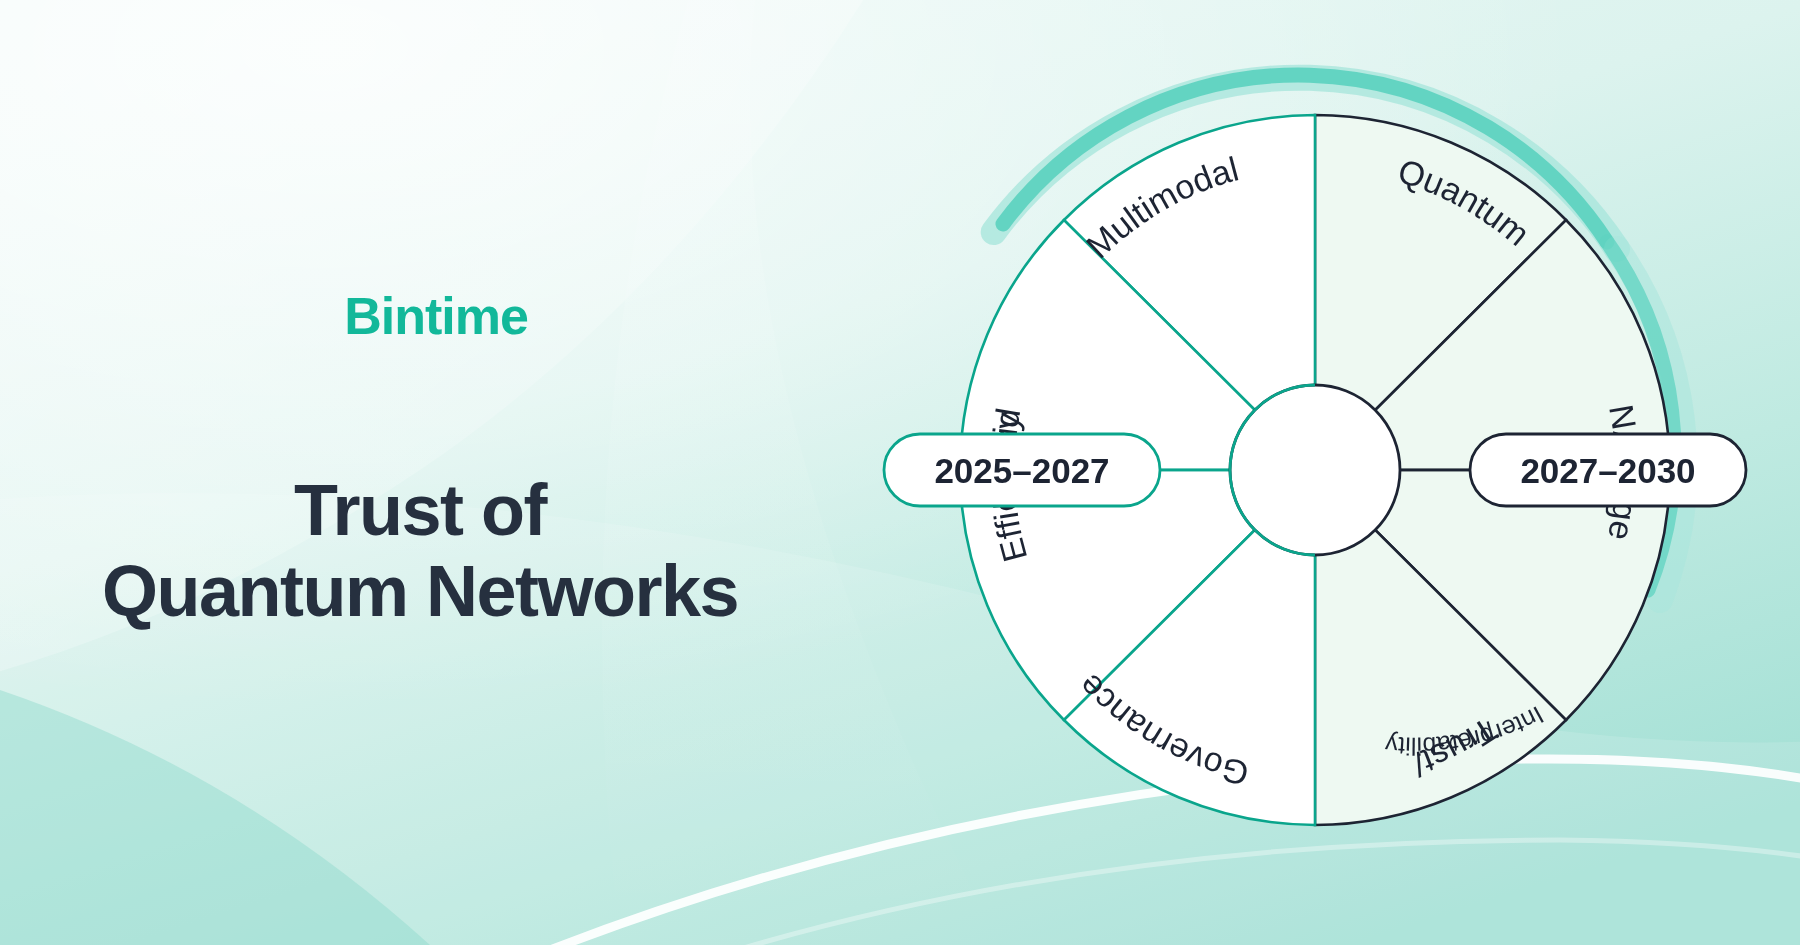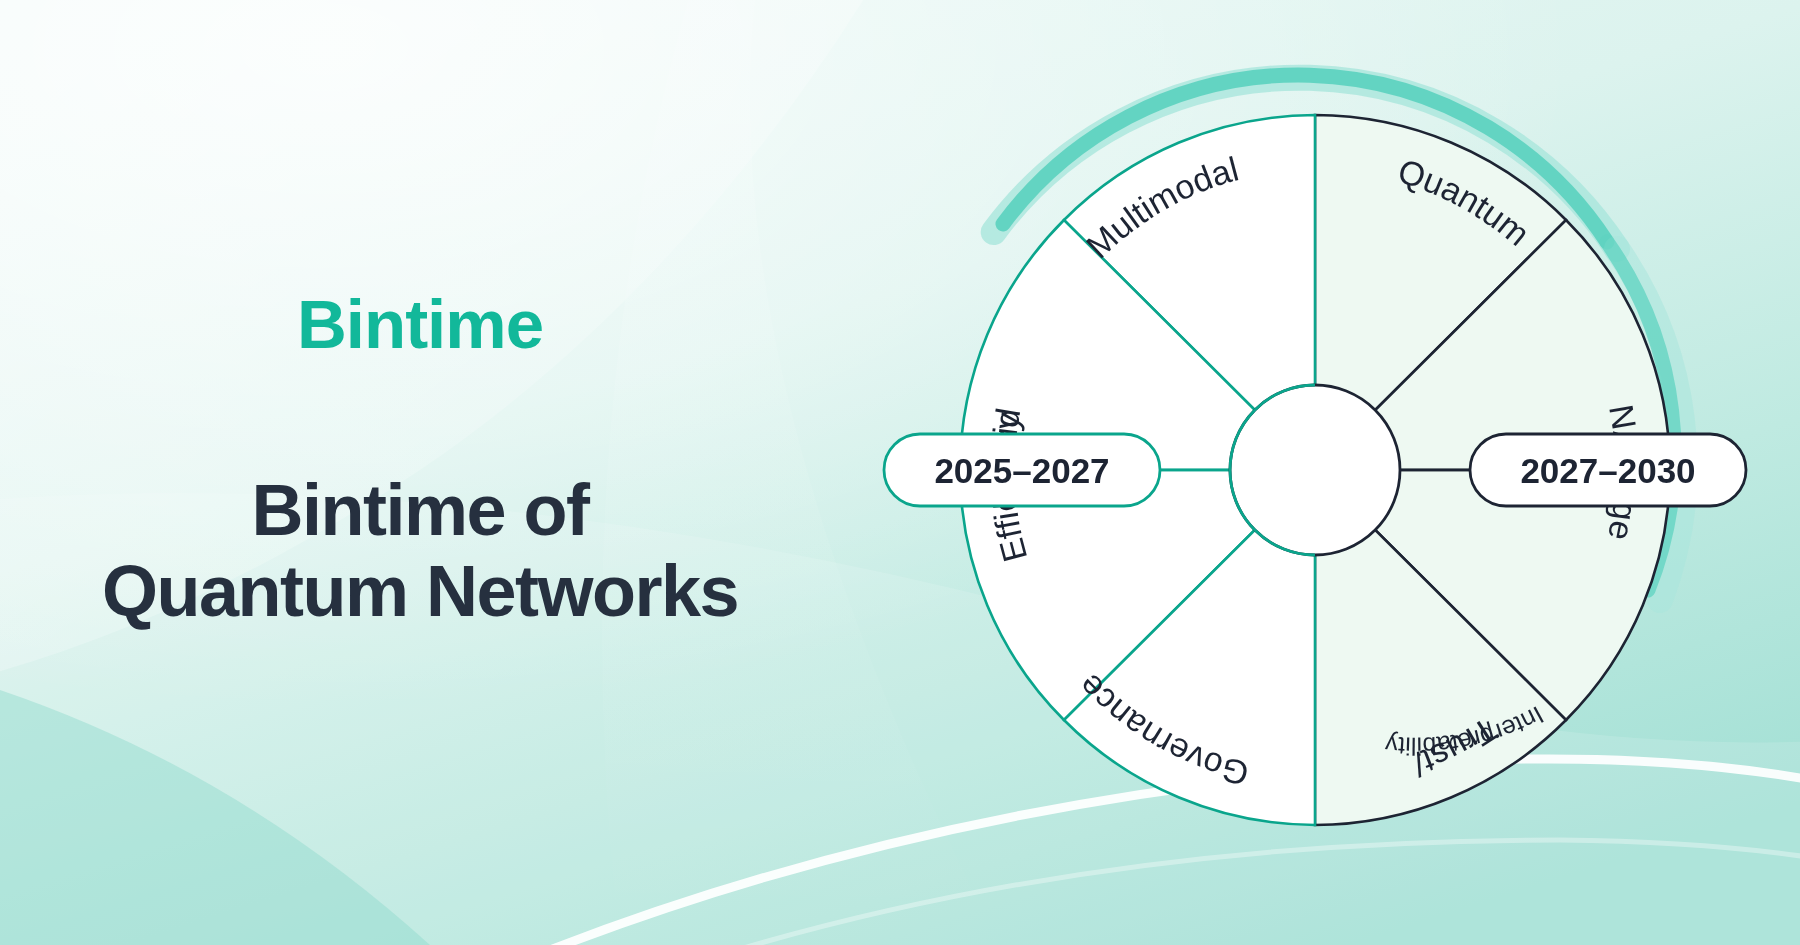--- a/index.html
+++ b/index.html
@@ -6,22 +6,22 @@
   body{
     width:1800px;height:945px;overflow:hidden;position:relative;
     font-family:"Liberation Sans", sans-serif;
     background:#ddf3ef;
   }
   #stage{position:absolute;inset:0;width:1800px;height:945px;}
   #bg{position:absolute;inset:0;width:1800px;height:945px;}
   #wheel{position:absolute;inset:0;width:1800px;height:945px;}
 
   .brand{
-    position:absolute;left:0;top:290px;width:840px;text-align:center;
-    font-size:69px;font-weight:700;color:#12b89a;letter-spacing:-1px;
+    position:absolute;left:16px;top:290px;width:840px;text-align:center;
+    font-size:52px;font-weight:700;color:#12b89a;letter-spacing:-1px;
     line-height:1;
   }
   .headline{
     position:absolute;left:0;top:470px;width:840px;text-align:center;
     font-size:72px;font-weight:700;color:#26303f;line-height:1.13;
     letter-spacing:-1.5px;
   }
   .headline .l2{display:block;}
 </style>
 </head>
@@ -63,21 +63,21 @@
 
     <path d="M 430 1000 Q 900 790 1480 760 Q 1700 753 1860 790" fill="none" stroke="#ffffff" stroke-width="9" stroke-linecap="round" opacity="0.92"></path>
     <path d="M 560 1010 Q 1000 840 1560 840 Q 1740 842 1860 866" fill="none" stroke="#ffffff" stroke-width="5" stroke-linecap="round" opacity="0.35"></path>
 
     <path d="M 760 -40 Q 700 360 1000 945 L 620 945 Q 560 420 700 -40 Z" fill="url(#blobB)" opacity="0.5"></path>
   </svg>
 
   <div class="brand">Bintime</div>
 
   <div class="headline">
-    <span>Bintime of</span>
+    <span>Trust of</span>
     <span class="l2">Quantum Networks</span>
   </div>
 
   <svg id="wheel" viewBox="0 0 1800 945">
     <defs>
 
       <path id="arcUL" d="M 1035.14 579.05 A 300 300 0 0 1 1315 170" fill="none"></path>
 
       <path id="arcUR" d="M 1315 170 A 300 300 0 0 1 1594.86 579.05" fill="none"></path>
 

